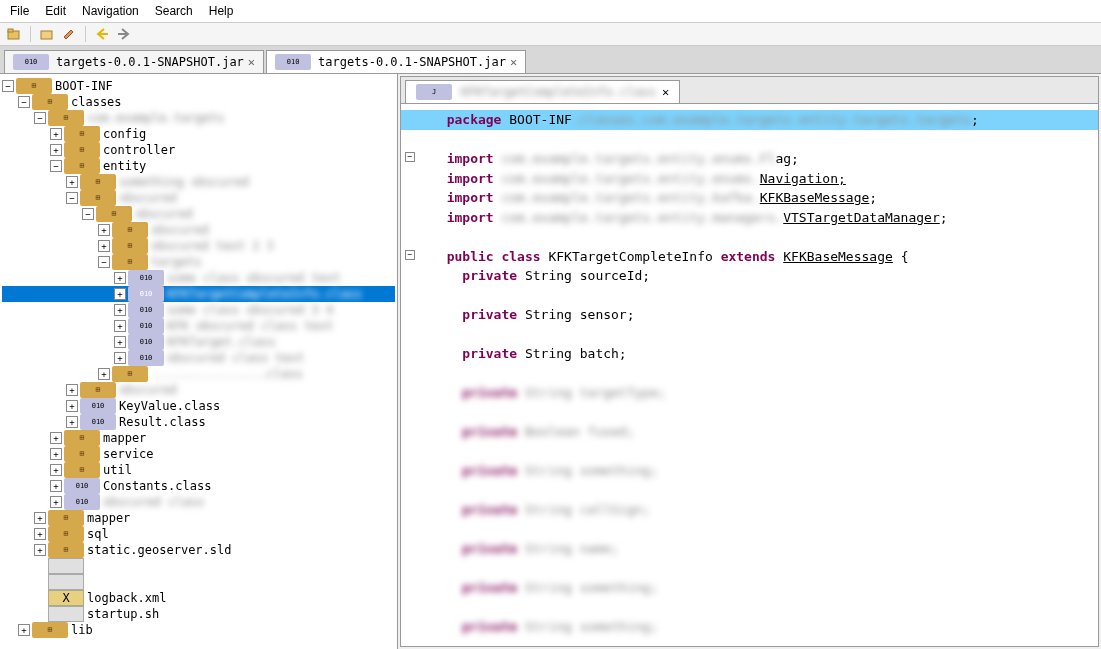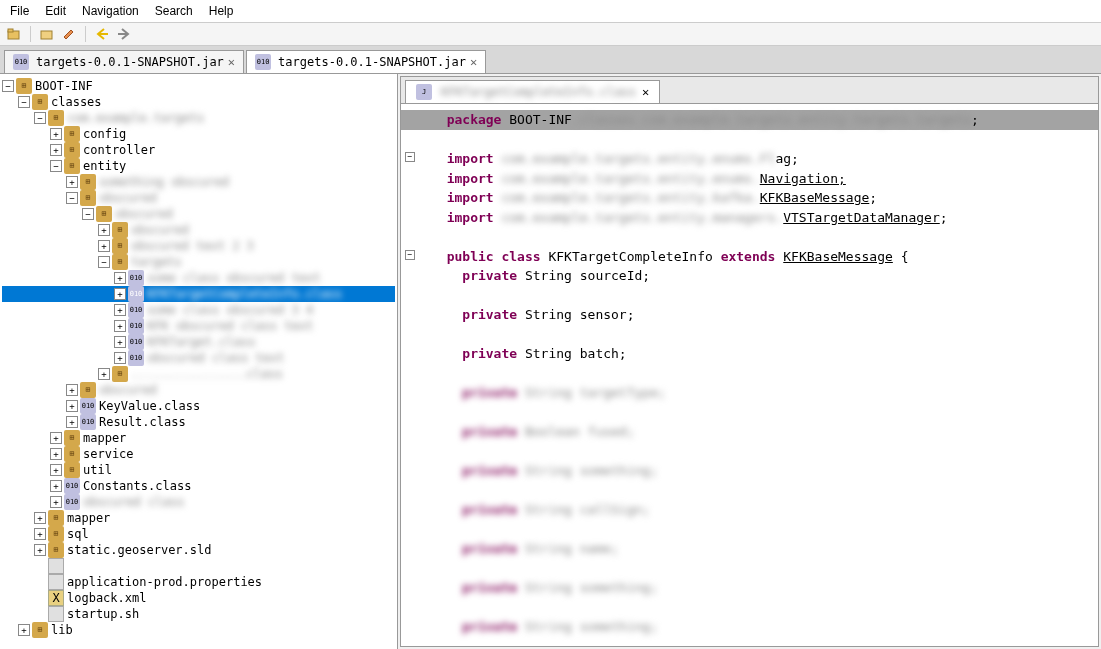--- a/index.html
+++ b/index.html
@@ -18,35 +18,35 @@
     .tab .close { font-size: 12px; color: #666; cursor: pointer; }
     
     .main { display: flex; height: calc(100% - 74px); }
     
     .tree-panel { width: 398px; background: #fff; border-right: 1px solid #999; overflow-y: scroll; overflow-x: hidden; font-family: monospace; font-size: 12px; position: relative; }
     .tree { padding: 4px 2px; }
     .tree-node { display: flex; align-items: center; white-space: nowrap; height: 16px; line-height: 16px; cursor: pointer; }
     .tree-node.selected { background: #0078d4; color: #fff; }
     .expand { width: 12px; height: 12px; display: inline-flex; align-items: center; justify-content: center; border: 1px solid #888; background: #fff; font-size: 9px; margin-right: 2px; cursor: pointer; color: #000; }
     .expand-empty { width: 14px; display: inline-block; }
-    .node-icon { width: 16px; height: 16px; display: inline-flex; align-items: center; justify-content: center; margin-right: 3px; }
+    .node-icon { width: 36px; height: 16px; display: inline-flex; align-items: center; justify-content: center; margin-right: 3px; }
     .pkg-icon { background: #d4a84b; border-radius: 2px; font-size: 8px; color: #5a3a0a; }
     .jar-icon { background: #c0c0e0; border-radius: 2px; font-size: 7px; }
     .file-icon { background: #e0e0e0; border: 1px solid #aaa; }
     .xml-icon { background: #e8d080; border: 1px solid #aa8; }
     .blur { filter: blur(3px); color: #888; }
     
     .editor-panel { flex: 1; background: #fff; display: flex; flex-direction: column; border: 1px solid #999; margin: 2px; }
     .editor-tab-row { background: #e8e8e8; border-bottom: 1px solid #999; display: flex; padding: 3px 4px 0; }
     .editor-tab { background: #fff; border: 1px solid #999; border-bottom: none; padding: 3px 10px; display: flex; align-items: center; gap: 6px; font-family: monospace; font-size: 12px; }
     .editor-content { flex: 1; overflow: auto; padding: 6px 30px; font-family: monospace; font-size: 13px; line-height: 1.5; background: #fff; position: relative; }
     .fold { position: absolute; left: 4px; width: 10px; height: 10px; border: 1px solid #888; background: #fff; font-size: 8px; display: flex; align-items: center; justify-content: center; cursor: pointer; }
     .kw { color: #7f0055; font-weight: bold; }
     .lnk { text-decoration: underline; }
-    .line-hl { background: #a3a3a3; display: block; margin: 0 -30px; padding: 0 30px; }
+    .line-hl { background: #7dd3fc; display: block; margin: 0 -30px; padding: 0 30px; }
     
     svg.arrow-back { fill: none; stroke: #e6b800; stroke-width: 2; }
     svg.arrow-fwd { fill: none; stroke: #888; stroke-width: 2; }
   </style>
 </head>
 <body>
 
 <div class="menubar">
   <span>File</span>
   <span>Edit</span>
@@ -243,21 +243,20 @@
           <span class="node-icon pkg-icon">⊞</span>
           <span>static.geoserver.sld</span>
         </div>
       <div class="tree-node" style="padding-left:32px">
           <span class="expand-empty"></span>
           <span class="node-icon file-icon"></span>
         </div>
       <div class="tree-node" style="padding-left:32px">
           <span class="expand-empty"></span>
           <span class="node-icon file-icon"></span>
-          <span>application-prod.properties</span>
         </div>
       <div class="tree-node" style="padding-left:32px">
           <span class="expand-empty"></span>
           <span class="node-icon xml-icon">X</span>
           <span>logback.xml</span>
         </div>
       <div class="tree-node" style="padding-left:32px">
           <span class="expand-empty"></span>
           <span class="node-icon file-icon"></span>
           <span>startup.sh</span>

